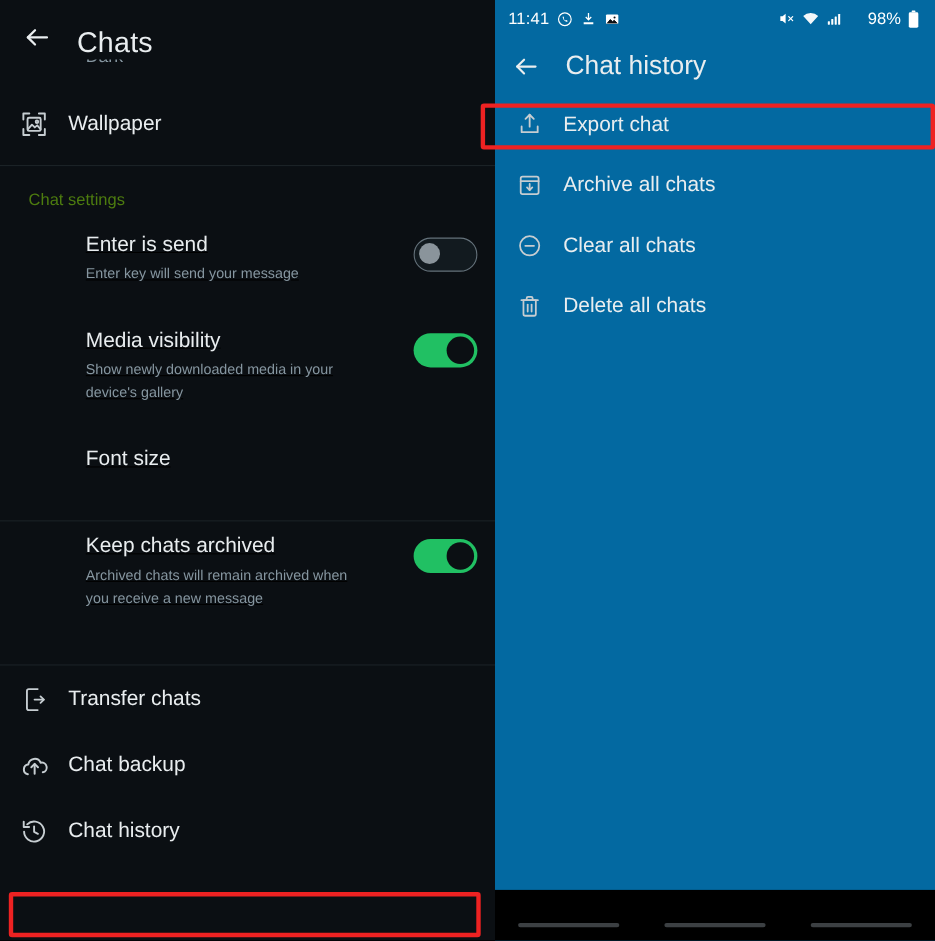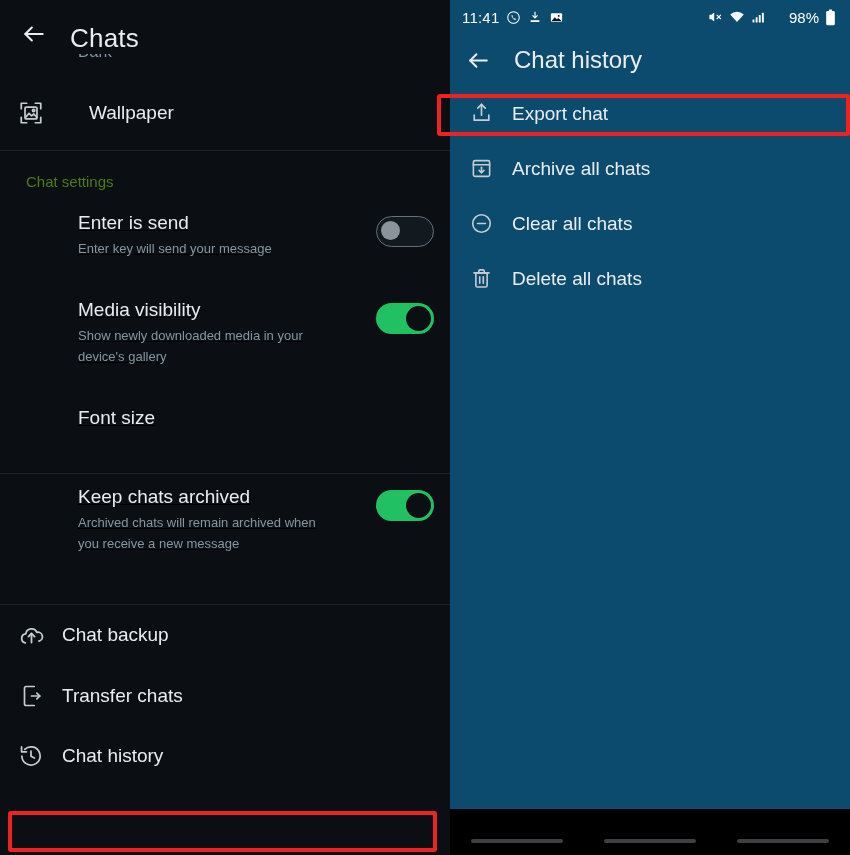--- a/index.html
+++ b/index.html
@@ -89,21 +89,21 @@
   .tgl.on{ background:#21c063; border:none; }
   .tgl.on .knob{
     position:absolute; right:3px; top:3px;
     width:25px; height:25px; border-radius:50%; background:#0b0f13;
   }
 
   
   .panel-right{
     position:relative;
     width:400px; height:855px;
-    background:#0c4a6e;
+    background:#0369a1;
     overflow:hidden;
   }
   .statusbar{
     height:34px; display:flex; align-items:center;
     padding:0 14px 0 12px; color:#fff;
   }
   .sb-left{ display:flex; align-items:center; gap:7px; flex:1; }
   .sb-time{ font-size:15px; color:#fff; letter-spacing:.2px; }
   .sb-right{ display:flex; align-items:center; gap:6px; }
   .sb-pct{ font-size:15px; color:#fff;margin-left:17px; }
@@ -165,21 +165,21 @@
             <polyline points="10,18 4,12 10,6"></polyline>
         </svg>
       </span>
       <span class="title">Chats</span>
     </div>
 
     <div class="clip-row">
       <span class="clip-txt">Dark</span>
     </div>
 
-    <div class="row" style="min-height:74px;gap:27px;">
+    <div class="row" style="min-height:74px;">
       <span class="ic">
         <svg width="26" height="26" viewBox="0 0 24 24" fill="none" stroke="#c6cdd1" stroke-width="1.6" stroke-linecap="round" stroke-linejoin="round">
           <polyline points="3,8 3,3 8,3"></polyline>
             <polyline points="16,3 21,3 21,8"></polyline>
           <polyline points="21,16 21,21 16,21"></polyline>
             <polyline points="8,21 3,21 3,16"></polyline>
           <rect x="6.5" y="6.5" width="11" height="11" rx="1.2"></rect>
           <circle cx="14.4" cy="9.8" r="1.05"></circle>
           <polyline points="6.9,16 10.2,12.3 12.6,14.6 14.6,12.9 17.4,16"></polyline>
         </svg>
@@ -225,40 +225,40 @@
         <div class="t1">Keep chats archived</div>
         <div class="t2">Archived chats will remain archived when you receive a new message</div>
       </div>
       <div class="tgl on">
           <span class="knob"></span>
         </div>
     </div>
 
     <div class="divider" style="margin-top:40px;"></div>
 
+    <div class="row" style="min-height:61px;">
+      <span class="ic">
+        <svg width="26" height="26" viewBox="0 0 24 24" fill="none" stroke="#c6cdd1" stroke-width="1.55" stroke-linecap="round" stroke-linejoin="round">
+          <path d="M15 3.2H7.6A1.6 1.6 0 0 0 6 4.8v14.4a1.6 1.6 0 0 0 1.6 1.6H15"></path>
+          <line x1="12.4" y1="12" x2="20" y2="12"></line>
+          <polyline points="17.4,9.3 20.2,12 17.4,14.7"></polyline>
+        </svg>
+      </span>
+      <span class="lbl">Transfer chats</span>
+    </div>
+
     <div class="row" style="min-height:60px;">
       <span class="ic">
         <svg width="27" height="27" viewBox="0 0 24 24" fill="none" stroke="#c6cdd1" stroke-width="1.6" stroke-linecap="round" stroke-linejoin="round">
           <path d="M6.5 18.5A4 4 0 0 1 6.9 10.6a5.2 5.2 0 0 1 9.9-1.4A3.9 3.9 0 0 1 18.6 17"></path>
           <line x1="12" y1="18.2" x2="12" y2="10.4"></line>
           <polyline points="9.3,12.9 12,10.2 14.7,12.9"></polyline>
         </svg>
       </span>
       <span class="lbl">Chat backup</span>
-    </div>
-
-    <div class="row" style="min-height:61px;">
-      <span class="ic">
-        <svg width="26" height="26" viewBox="0 0 24 24" fill="none" stroke="#c6cdd1" stroke-width="1.55" stroke-linecap="round" stroke-linejoin="round">
-          <path d="M15 3.2H7.6A1.6 1.6 0 0 0 6 4.8v14.4a1.6 1.6 0 0 0 1.6 1.6H15"></path>
-          <line x1="12.4" y1="12" x2="20" y2="12"></line>
-          <polyline points="17.4,9.3 20.2,12 17.4,14.7"></polyline>
-        </svg>
-      </span>
-      <span class="lbl">Transfer chats</span>
     </div>
 
     <div class="row" style="min-height:60px;">
       <span class="ic">
         <svg width="26" height="26" viewBox="0 0 24 24" fill="none" stroke="#c6cdd1" stroke-width="1.6" stroke-linecap="round" stroke-linejoin="round">
           <path d="M3.6 12a8.4 8.4 0 1 0 2.6-6.1"></path>
           <polyline points="3.3,3.6 3.3,8.1 7.8,8.1"></polyline>
           <polyline points="12,7.6 12,12.2 15.2,13.9"></polyline>
         </svg>
       </span>

